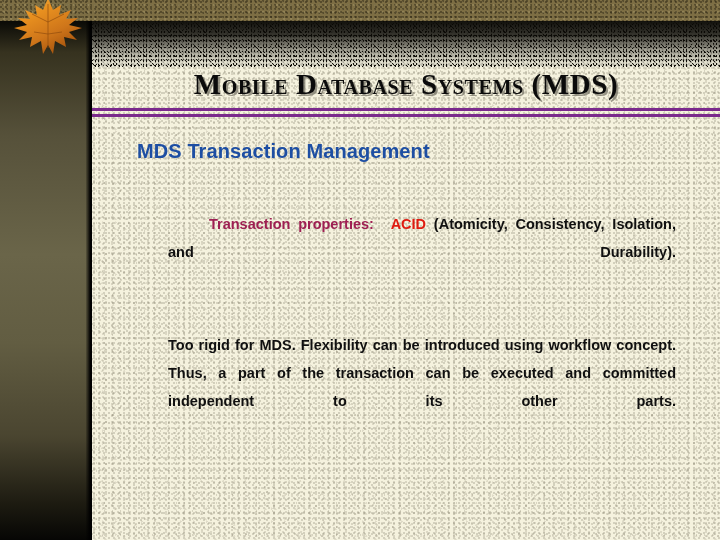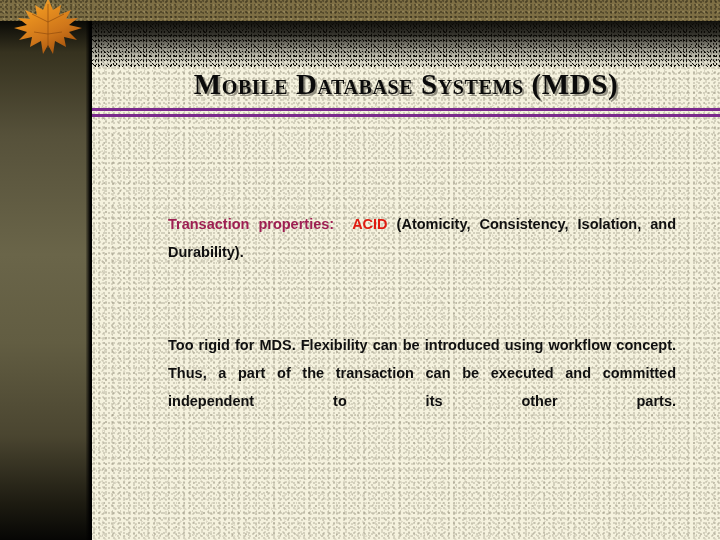--- a/index.html
+++ b/index.html
@@ -165,21 +165,21 @@
     text-align: justify;
     text-justify: inter-word;
     line-height: 28px;
     margin: 0;
   }
   .para + .para { margin-top: 37px; }
   .para.p1 { text-align: justify; }
   .para.p1::after { content: ""; display: inline-block; width: 100%; }
   .para.p2::after { content: ""; display: inline-block; width: 100%; }
 
-  .c-maroon { color: #9e1f52; }
+  .c-maroon { color: #9e1f52; margin-left: 41px; }
   .c-red    { color: #e01b10; margin-left: 9px; }
   .c-black  { color: #101010; }
 </style>
 </head>
 <body>
 
 <div id="slide">
 
   <div class="parchment"></div>
 
@@ -218,20 +218,21 @@
     <div class="fade"></div>
   </div>
 
   <div class="title-zone">
     <div class="slide-title">Mobile Database Systems (MDS)</div>
   </div>
 
   <div class="rule r1"></div>
   <div class="rule r2"></div>
 
+  <div class="headline">MDS Transaction Management</div>
 
   <div class="body-block">
 
     <p class="para p1">
       <span class="c-maroon">Transaction  properties:  </span><span class="c-red">ACID </span><span class="c-black"> (Atomicity, Consistency, Isolation, and Durability).</span>
     </p>
 
     <p class="para p2">
       <span class="c-black">Too rigid for MDS.  Flexibility can be introduced using workflow concept.  Thus, a part of the transaction can be executed and committed independent to its other parts.</span>
     </p>

